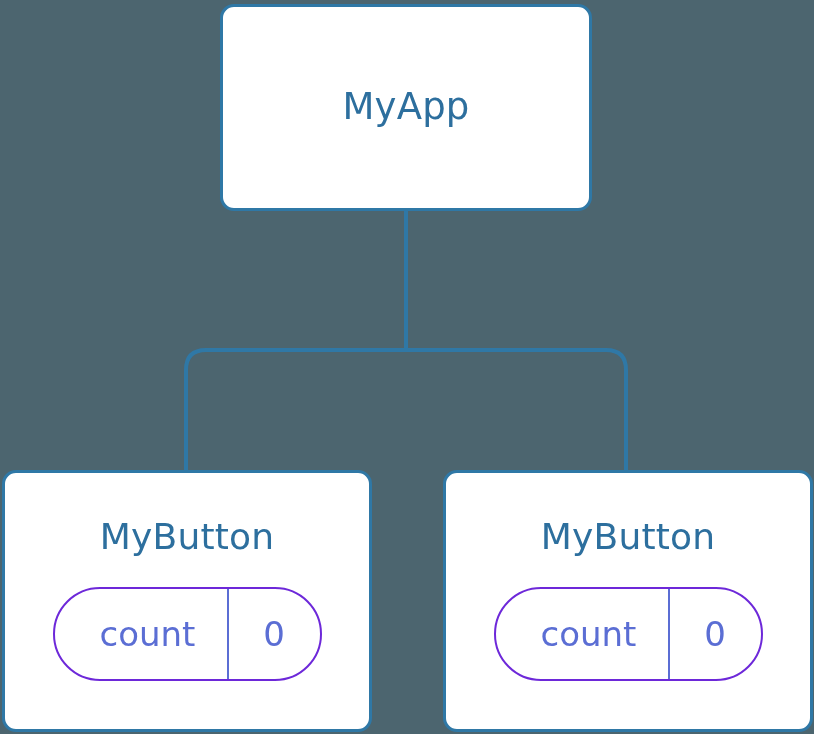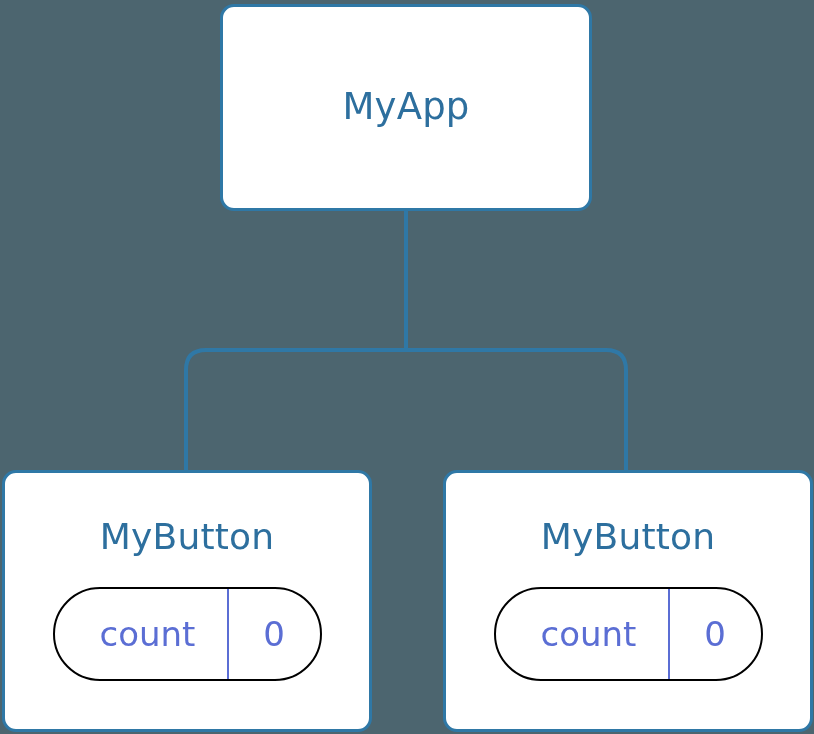--- a/index.html
+++ b/index.html
@@ -72,21 +72,21 @@
   }
 
   .node-root .node-label { font-size: 37px; }
 
   
   .state-pill {
     margin-top: 30px;
     height: 94px;
     display: flex;
     align-items: stretch;
-    border: 2px solid #000000;
+    border: 2px solid #6d28d9;
     border-radius: 47px;
     box-sizing: border-box;
     background: #ffffff;
     overflow: hidden;
   }
 
   .pill-key,
   .pill-value {
     display: flex;
     align-items: center;

